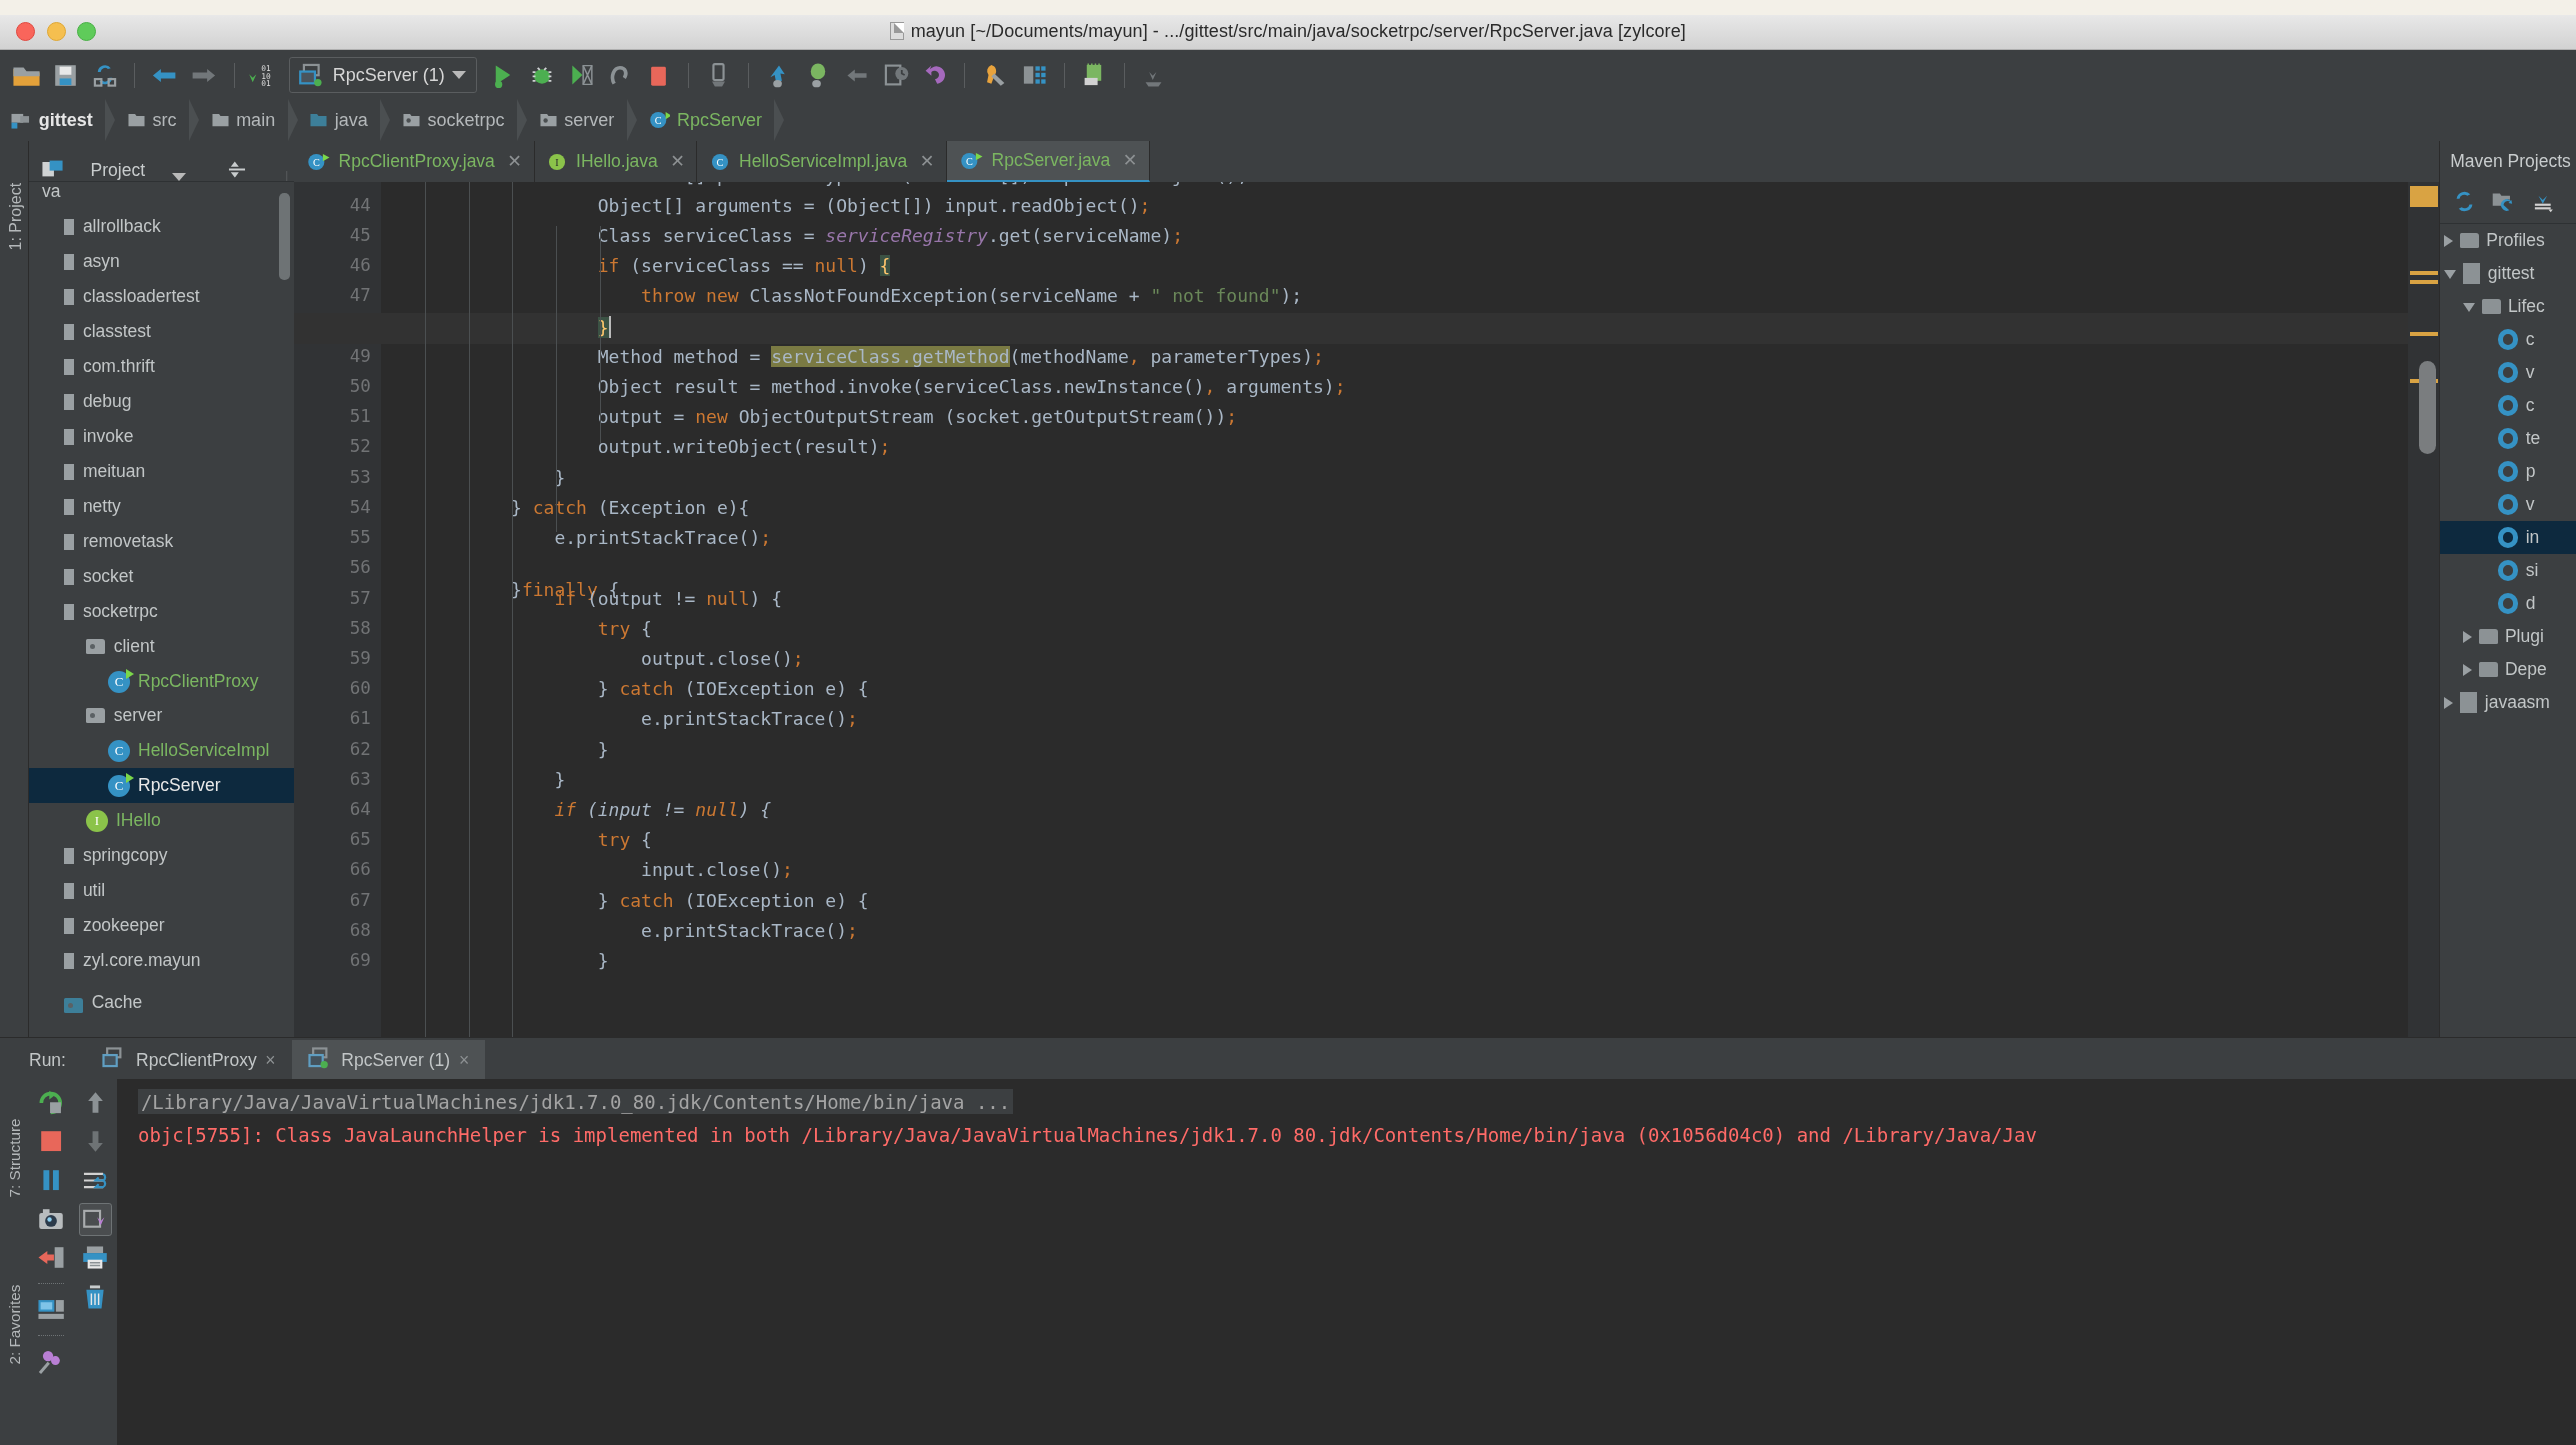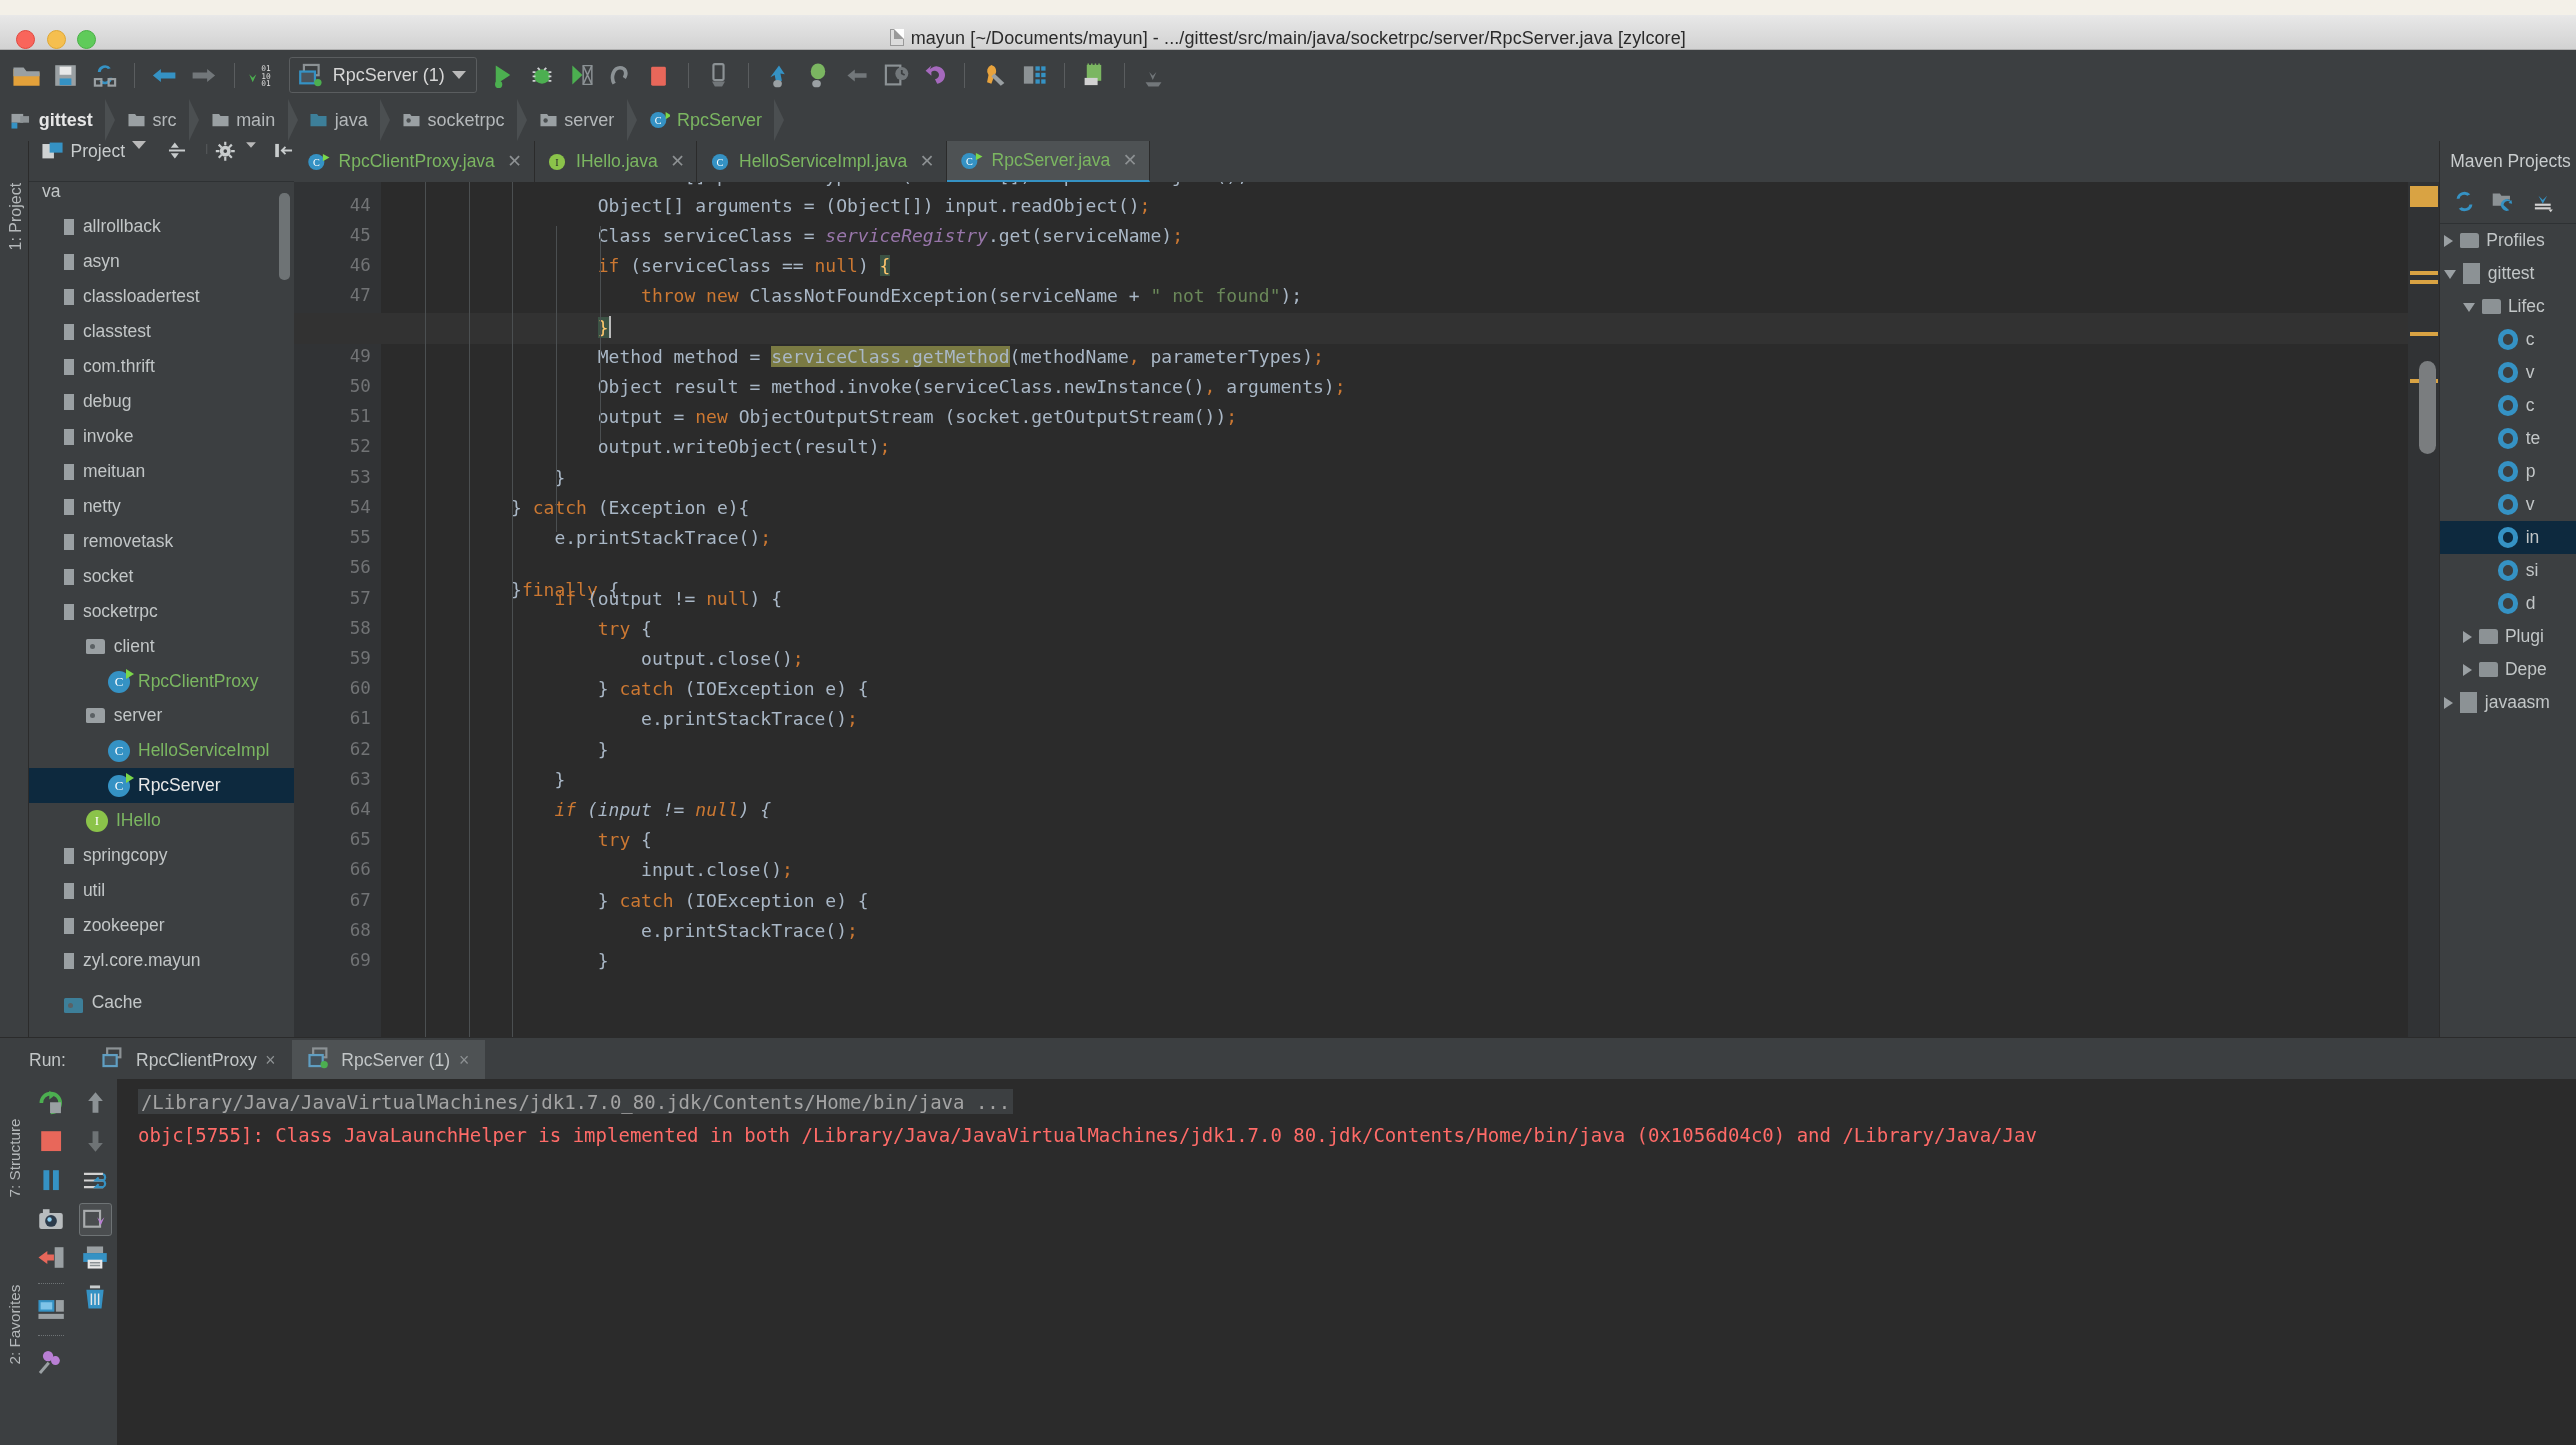--- a/index.html
+++ b/index.html
@@ -4,21 +4,21 @@
 <style>
   * { margin:0; padding:0; box-sizing:border-box; }
   html,body { width:2576px; height:1446px; overflow:hidden; background:#3c3f41; }
   body { font-family:"Liberation Sans", sans-serif; }
 
   
   .mac-titlebar{
     position:absolute; left:0; top:14.6px; width:2576px; height:35px;
     background:linear-gradient(#e8e8e8,#d2d2d2);
     border-bottom:0.7px solid #b0b0b0;
-    display:flex; align-items:flex-end;
+    display:flex; align-items:center;
   }
   .desk-strip{ position:absolute; left:0; top:0; width:2576px; height:14.6px; background:#f3f0e8; }
   .traffic{ display:flex; gap:11.6px; margin-left:16px; }
   .tl{ width:19px; height:19px; border-radius:50%; }
   .tl.red{ background:#f9655b; border:0.7px solid #e0483f;}
   .tl.yellow{ background:#f5bf4f; border:0.7px solid #dfa733;}
   .tl.green{ background:#5fcb5a; border:0.7px solid #48b045;}
   .win-title{
     position:absolute; left:0; right:0; text-align:center;
     font-size:18px; color:#2b2b2b; letter-spacing:0.1px;
@@ -63,21 +63,21 @@
 
   
   .railL{ position:absolute; left:0; top:141px; width:29px; height:896px; background:#3c3f41; border-right:0.7px solid #2b2b2b;}
   .railL .vt{
     position:absolute; left:-15.3px; transform:rotate(-90deg); transform-origin:center;
     font-size:16px; color:#b4b8ba; white-space:nowrap; width:61px; text-align:center;
   }
 
   
   .projPanel{ position:absolute; left:29px; top:141px; width:265px; height:896px; background:#3c3f41; }
-  .projHeader{ height:41px; display:flex; align-items:flex-start; padding-left:11.6px; gap:7px; border-bottom:0.7px solid #2e3133; }
+  .projHeader{ height:41px; display:flex; align-items:flex-end; padding-left:11.6px; gap:27px; border-bottom:0.7px solid #2e3133; }
   .projHeader .t{ font-size:17.5px; color:#c8cccd; }
   .tree{ position:absolute; top:42px; left:0; width:265px; height:854px; overflow:hidden; background:#3c3f41;}
   .node{ height:35px; display:flex; align-items:center; font-size:17.5px; color:#c2c6c7; white-space:nowrap; }
   .node.sel{ background:#0d293e; }
   .node .nm.green{ color:#7bb661; }
   .node .nm.white{ color:#e8e8e8; }
   .pkgico{ width:10.2px; height:16px; background:#9aa0a3; margin-right:8.7px; flex:none; }
   .folderico{ width:19px;height:14.6px;background:#9aa0a3;border-radius:1.5px 2.9px 1.5px 1.5px;margin-right:8.7px;position:relative;flex:none;}
   .folderico:after{content:"";position:absolute;left:3.6px;top:4.4px;width:5.1px;height:5.1px;border-radius:50%;background:#5b6164;}
   .cls{ width:22px;height:22px;border-radius:50%;background:#3592c4;color:#fff;font-size:13px;display:flex;align-items:center;justify-content:center;margin-right:8px;flex:none;position:relative;font-family:"Liberation Serif",serif;}

